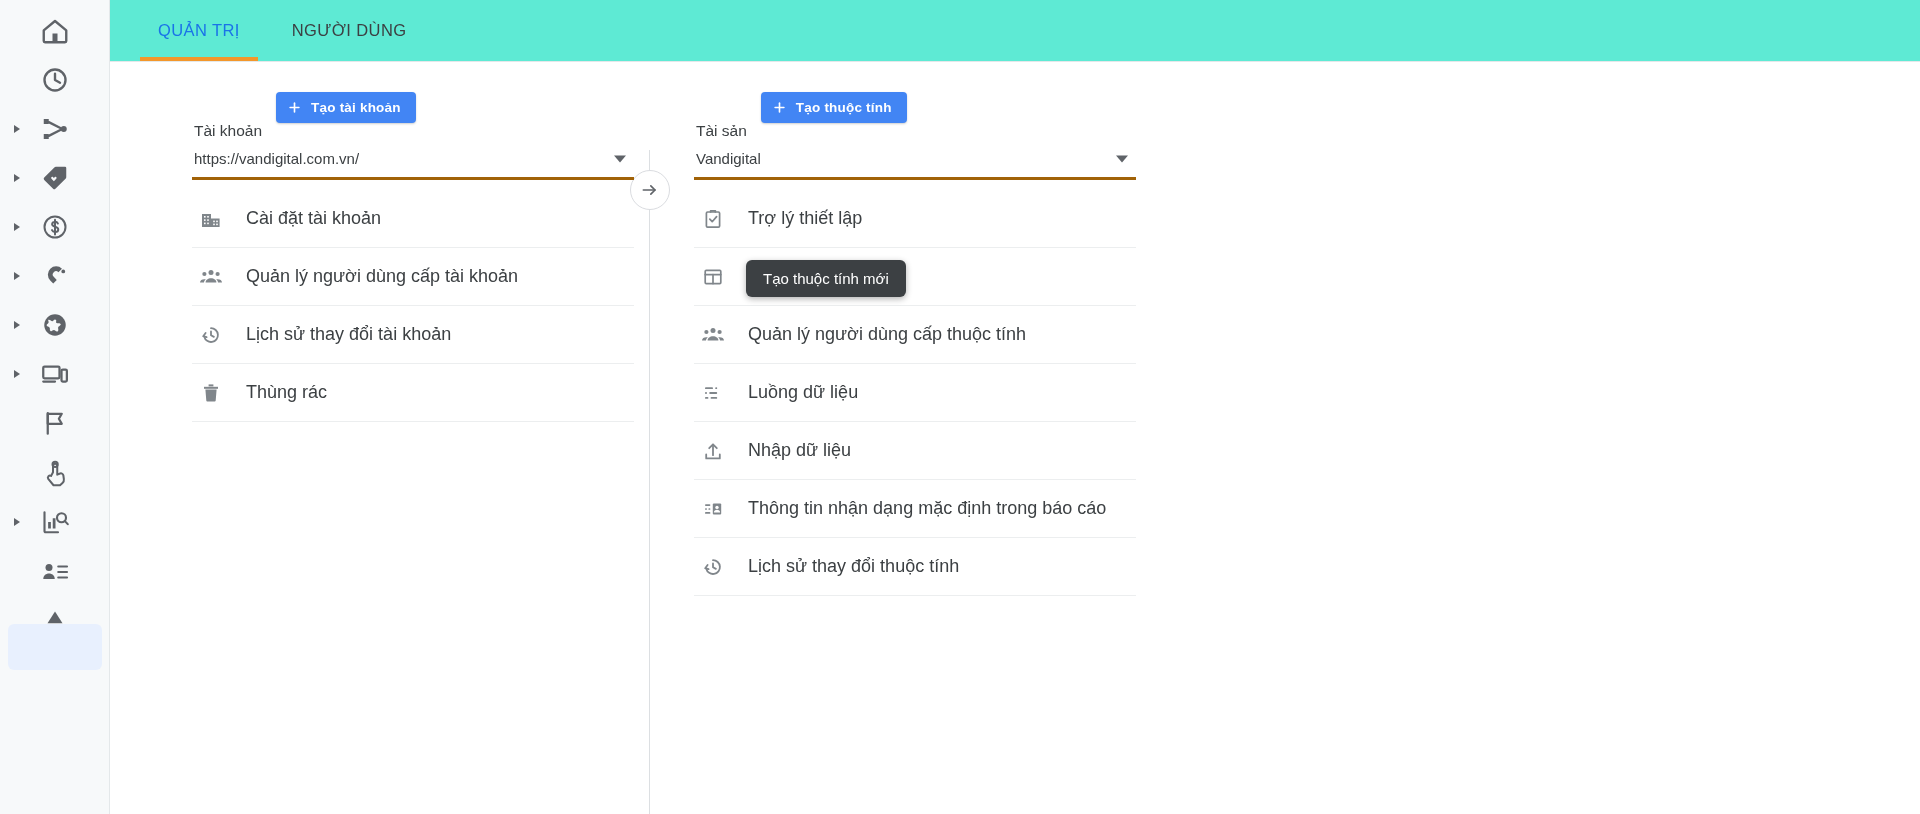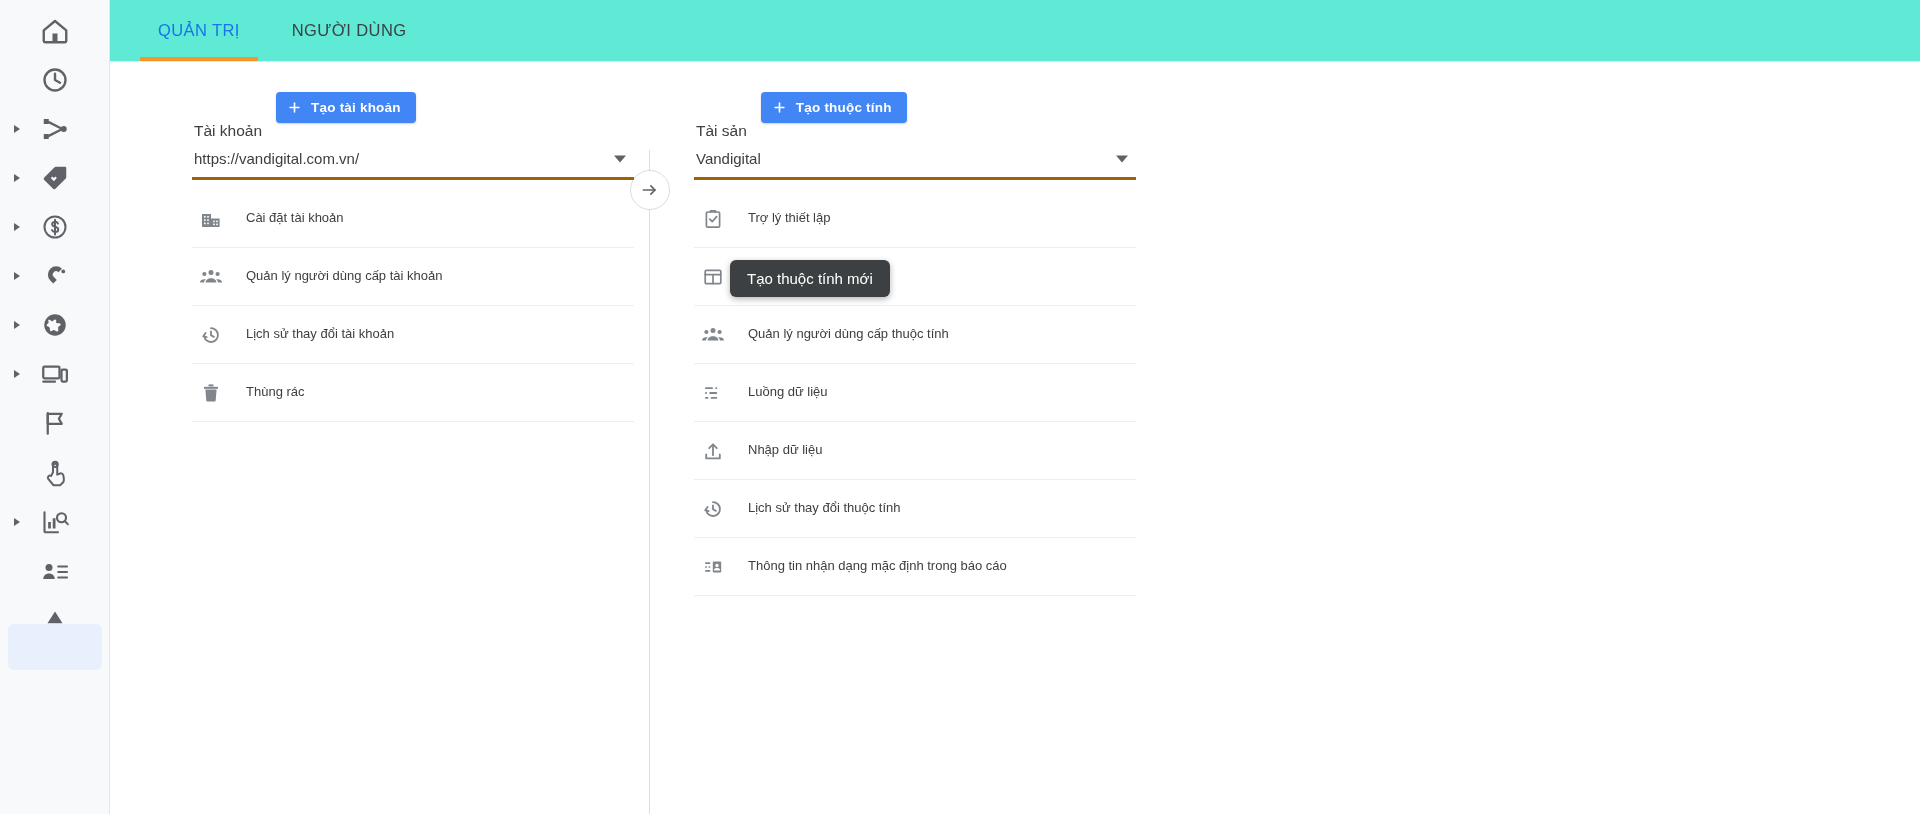--- a/index.html
+++ b/index.html
@@ -105,40 +105,40 @@
     min-height: 58px; padding: 8px 6px 8px 6px;
     border-bottom: 1px solid #eceeef;
     cursor: pointer;
   }
   .menu-icon {
     width: 26px; height: 26px; flex: 0 0 26px;
     display: flex; align-items: center; justify-content: center;
     color: #80868b;
   }
   .menu-icon svg { width: 24px; height: 24px; display: block; }
-  .menu-label { font-size: 13px; color: #3c4043; line-height: 1.42; }
+  .menu-label { font-size: 18px; color: #3c4043; line-height: 1.42; }
 
   
   .connector { position: absolute; left: 520px; top: 88px; width: 40px; height: 664px; }
   .connector-line {
     position: absolute; left: 19px; top: 0; width: 1px; height: 664px;
     background: #dcdfe2;
   }
   .connector-knob {
     position: absolute; left: 0; top: 20px;
     width: 40px; height: 40px; border-radius: 50%;
     background: #fff; border: 1px solid #dadce0;
     display: flex; align-items: center; justify-content: center;
     color: #5f6368; cursor: pointer;
   }
   .connector-knob svg { width: 20px; height: 20px; display: block; }
 
   
   .tooltip {
-    position: absolute; left: 620px; top: 198px;
+    position: absolute; left: 636px; top: 198px;
     background: #3c4043; color: #fff;
     font-size: 15px; border-radius: 6px;
     padding: 10px 17px; white-space: nowrap;
     box-shadow: 0 2px 6px rgba(0,0,0,.3);
     z-index: 40;
   }
 </style>
 </head>
 <body>
 
@@ -410,42 +410,42 @@
                 <svg viewBox="0 0 24 24" fill="none" stroke="currentColor" stroke-width="1.8" stroke-linecap="round" stroke-linejoin="round">
                   <polyline points="12,16.2 12,5.6"></polyline>
                   <polyline points="8.2,9.2 12,5.4 15.8,9.2"></polyline>
                   <polyline points="5.2,15.4 5.2,19.4 18.8,19.4 18.8,15.4"></polyline>
                 </svg>
               </span>
               <span class="menu-label">Nhập dữ liệu</span>
             </div>
             <div class="menu-item">
               <span class="menu-icon">
-                <svg viewBox="0 0 24 24" fill="none" stroke="currentColor" stroke-width="1.8" stroke-linecap="round" stroke-linejoin="round">
-                  <path d="M12 5.2a6.9 6.9 0 1 1-6.7 8.5"></path>
-                  <polyline points="6.6,10 4.2,13.2 7.6,14.2"></polyline>
-                  <polyline points="12,8.4 12,12.2 14.9,13.9"></polyline>
-                </svg>
-              </span>
-              <span class="menu-label">Lịch sử thay đổi thuộc tính</span>
-            </div>
-            <div class="menu-item">
-              <span class="menu-icon">
                 <svg viewBox="0 0 24 24" fill="none" stroke="currentColor" stroke-width="1.9" stroke-linecap="round" stroke-linejoin="round">
                   <rect x="4" y="7.2" width="5.4" height="1.7" rx=".85" fill="currentColor" stroke="none"></rect>
                   <rect x="4" y="11.15" width="2" height="1.7" rx=".85" fill="currentColor" stroke="none"></rect>
                   <rect x="7.4" y="11.15" width="2" height="1.7" rx=".85" fill="currentColor" stroke="none"></rect>
                   <rect x="4" y="15.1" width="5.4" height="1.7" rx=".85" fill="currentColor" stroke="none"></rect>
                   <rect x="11.8" y="6.6" width="8.4" height="10.8" rx="1" fill="currentColor" stroke="none"></rect>
                   <circle cx="16" cy="10.4" r="1.7" fill="#ffffff" stroke="none"></circle>
                   <path d="M12.9 15.6c0-1.8 1.4-2.8 3.1-2.8s3.1 1 3.1 2.8z" fill="#ffffff" stroke="none"></path>
                 </svg>
               </span>
               <span class="menu-label">Thông tin nhận dạng mặc định trong báo cáo</span>
             </div>
+            <div class="menu-item">
+              <span class="menu-icon">
+                <svg viewBox="0 0 24 24" fill="none" stroke="currentColor" stroke-width="1.8" stroke-linecap="round" stroke-linejoin="round">
+                  <path d="M12 5.2a6.9 6.9 0 1 1-6.7 8.5"></path>
+                  <polyline points="6.6,10 4.2,13.2 7.6,14.2"></polyline>
+                  <polyline points="12,8.4 12,12.2 14.9,13.9"></polyline>
+                </svg>
+              </span>
+              <span class="menu-label">Lịch sử thay đổi thuộc tính</span>
+            </div>
           </div>
       </div>
 
       <div class="tooltip">
         <span>Tạo thuộc tính mới</span>
       </div>
 
     </div>
   </div>
 </div>

